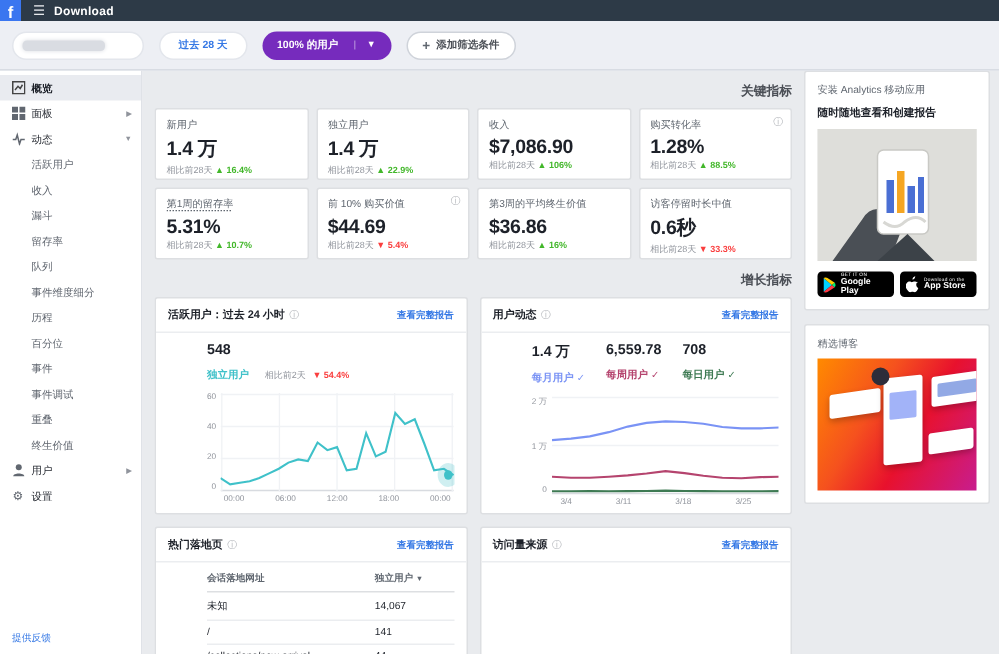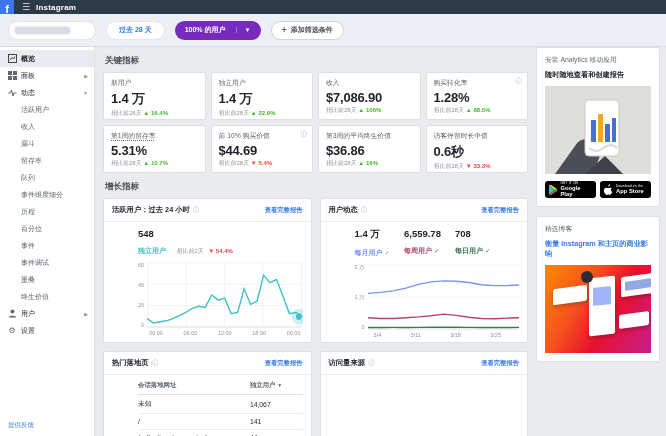--- a/index.html
+++ b/index.html
@@ -31,21 +31,21 @@
   .sidebar { position:absolute; top:0; left:0; bottom:0; width:95px; background:#fff; border-right:1px solid #dfe2e7; padding-top:3px; }
   .side-item { display:flex; align-items:center; height:17px; padding:0 6px 0 7px; font-size:7px; color:#1d2129; cursor:pointer; }
   .side-item.selected { background:#e9ebf0; font-weight:bold; }
   .side-item.sub { padding-left:21px; color:#616770; }
   .side-item .sicon { width:10px; height:10px; margin-right:4px; display:flex; align-items:center; justify-content:center; color:#616770; font-size:8px; }
   .side-item .chev { margin-left:auto; font-size:5px; color:#90949c; }
   .feedback { position:absolute; left:8px; bottom:6px; font-size:6.5px; color:#3578e5; cursor:pointer; }
 
   
   .main { position:absolute; left:103px; top:0; width:425px; bottom:0; overflow:hidden; }
-  .section-title { font-size:8.5px; font-weight:bold; color:#4b4f56; margin:8px 0 5px 2px; }
+  .section-title { font-size:8.5px; font-weight:bold; color:#4b4f56; margin:8px 0 5px 2px;text-align:right; }
 
   .cards { display:grid; grid-template-columns:repeat(4,1fr); gap:5px; }
   .card { background:#fff; border:1px solid #dddfe2; border-radius:2px; padding:5px 7px 4px; position:relative; height:48px; }
   .card .clabel { font-size:6.8px; color:#606770; white-space:nowrap; overflow:hidden; }
   .card .clabel.dashed { text-decoration:underline dotted; text-underline-offset:2px; }
   .card .cvalue { font-size:13px; font-weight:bold; color:#1d2129; margin-top:2px; letter-spacing:-.2px; }
   .card .ccompare { font-size:6px; color:#90949c; margin-top:1px; white-space:nowrap; }
   .card .info-i { position:absolute; top:4px; right:5px; }
   .delta { font-weight:bold; }
   .delta.up { color:#42b72a; }
@@ -99,21 +99,21 @@
   .blog-card-w { position:absolute; background:#fff; border-radius:2px; box-shadow:0 2px 4px rgba(0,0,0,.25); }
 </style>
 </head>
 <body>
 
 <div class="screen">
 
   <div class="navbar">
     <div class="fb-logo">f</div>
     <span class="hamburger">☰</span>
-    <span class="app-title">Instagram</span>
+    <span class="app-title">Download</span>
   </div>
 
   <div class="toolbar">
     <div class="pill page-pill">
       <div class="blur-block"></div>
     </div>
     <div class="pill date-pill">过去 28 天</div>
     <div class="pill segment-pill">
       <span>100% 的用户</span>
       <span class="caret">▼</span>
@@ -443,21 +443,20 @@
             <span class="btxt">
                 <span class="b1">Download on the</span>
                 <span class="b2">App Store</span>
               </span>
           </div>
         </div>
       </div>
 
       <div class="rail-card">
         <div class="rail-title">精选博客</div>
-        <div class="rail-sub link">衡量 Instagram 和主页的商业影响</div>
         <div class="blog-art">
           <div class="blog-card-w" style="left:8px;top:22px;width:34px;height:16px;transform:skewY(-8deg)"></div>
           <div class="blog-card-w" style="left:44px;top:12px;width:26px;height:58px;transform:skewY(-6deg)">
             <div style="margin:10px 4px 0;height:18px;background:#7a93f5;opacity:.7;border-radius:1px"></div>
           </div>
           <div class="blog-card-w" style="left:76px;top:10px;width:34px;height:20px;transform:skewY(-8deg)">
             <div style="margin:5px 4px 0;height:9px;background:#4a6fd4;opacity:.6;border-radius:1px"></div>
           </div>
           <div class="blog-card-w" style="left:74px;top:48px;width:30px;height:14px;transform:skewY(-8deg)"></div>
           <div style="position:absolute;left:36px;top:6px;width:12px;height:12px;border-radius:50%;background:#2d2d3a"></div>

